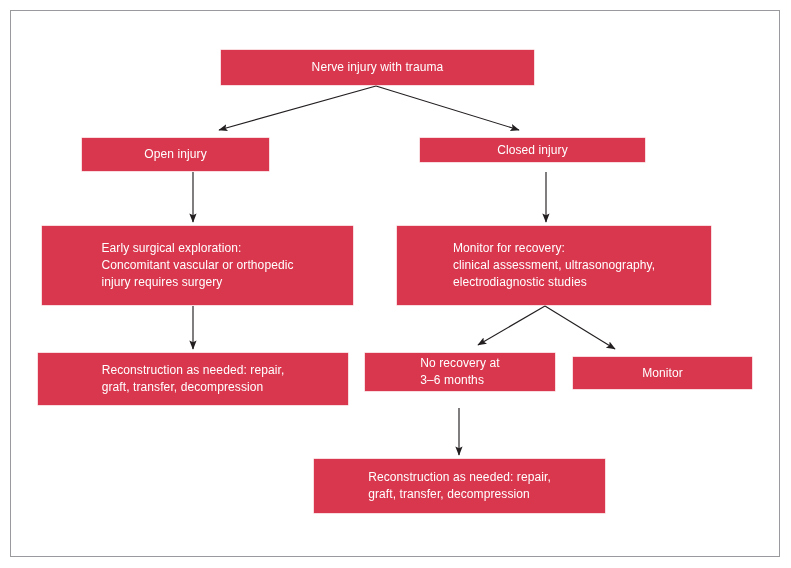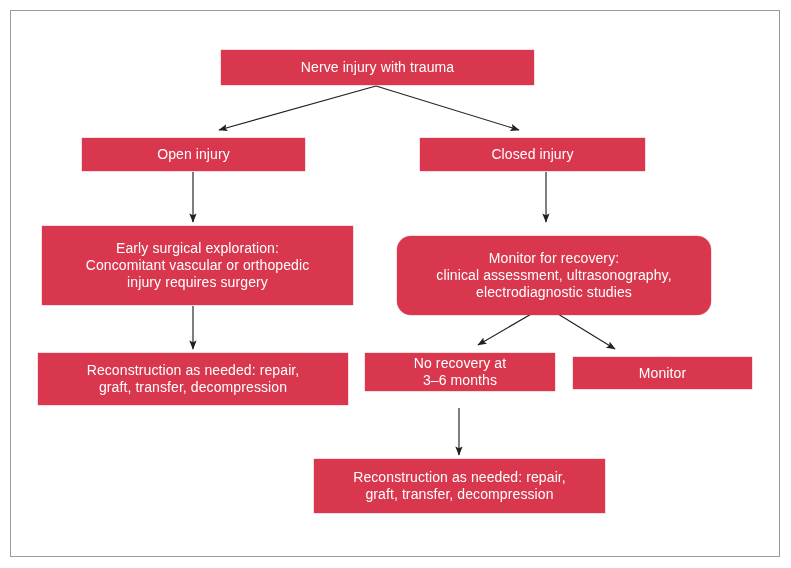--- a/index.html
+++ b/index.html
@@ -32,34 +32,33 @@
     height: 568px;
   }
   .node {
     position: absolute;
     box-sizing: border-box;
     background: #d8374e;
     color: #ffffff;
     display: flex;
     align-items: center;
     justify-content: center;
-    text-align: center;
     font-family: "Liberation Sans", sans-serif;
-    font-size: 14px;
+    font-size: 12px;
     line-height: 17px;
     letter-spacing: 0.1px;
     padding: 2px 6px;
     white-space: pre-line;
     box-shadow: 0 0 0 0.5px rgba(216,55,78,0.35);
   }
   #node-root        { left: 221px; top: 50px;  width: 313px; height: 35px; }
-  #node-open        { left: 82px;  top: 138px; width: 223px; height: 33px; }
-  #node-closed      { left: 420px; top: 138px; width: 225px; height: 33px; }
+  #node-open        { left: 82px;  top: 138px; width: 187px; height: 33px; }
+  #node-closed      { left: 420px; top: 138px; width: 225px; height: 24px; }
   #node-early       { left: 42px;  top: 226px; width: 311px; height: 79px; }
-  #node-monitor     { left: 397px; top: 236px; width: 314px; height: 79px; border-radius: 14px; }
+  #node-monitor     { left: 397px; top: 226px; width: 314px; height: 79px; }
   #node-reconstruct1{ left: 38px;  top: 353px; width: 310px; height: 52px; }
   #node-norecovery  { left: 365px; top: 353px; width: 190px; height: 38px; }
   #node-recovery    { left: 573px; top: 357px; width: 179px; height: 32px; }
   #node-reconstruct2{ left: 314px; top: 459px; width: 291px; height: 54px; }
 
   svg.edges {
     position: absolute;
     left: 0;
     top: 0;
     width: 791px;

